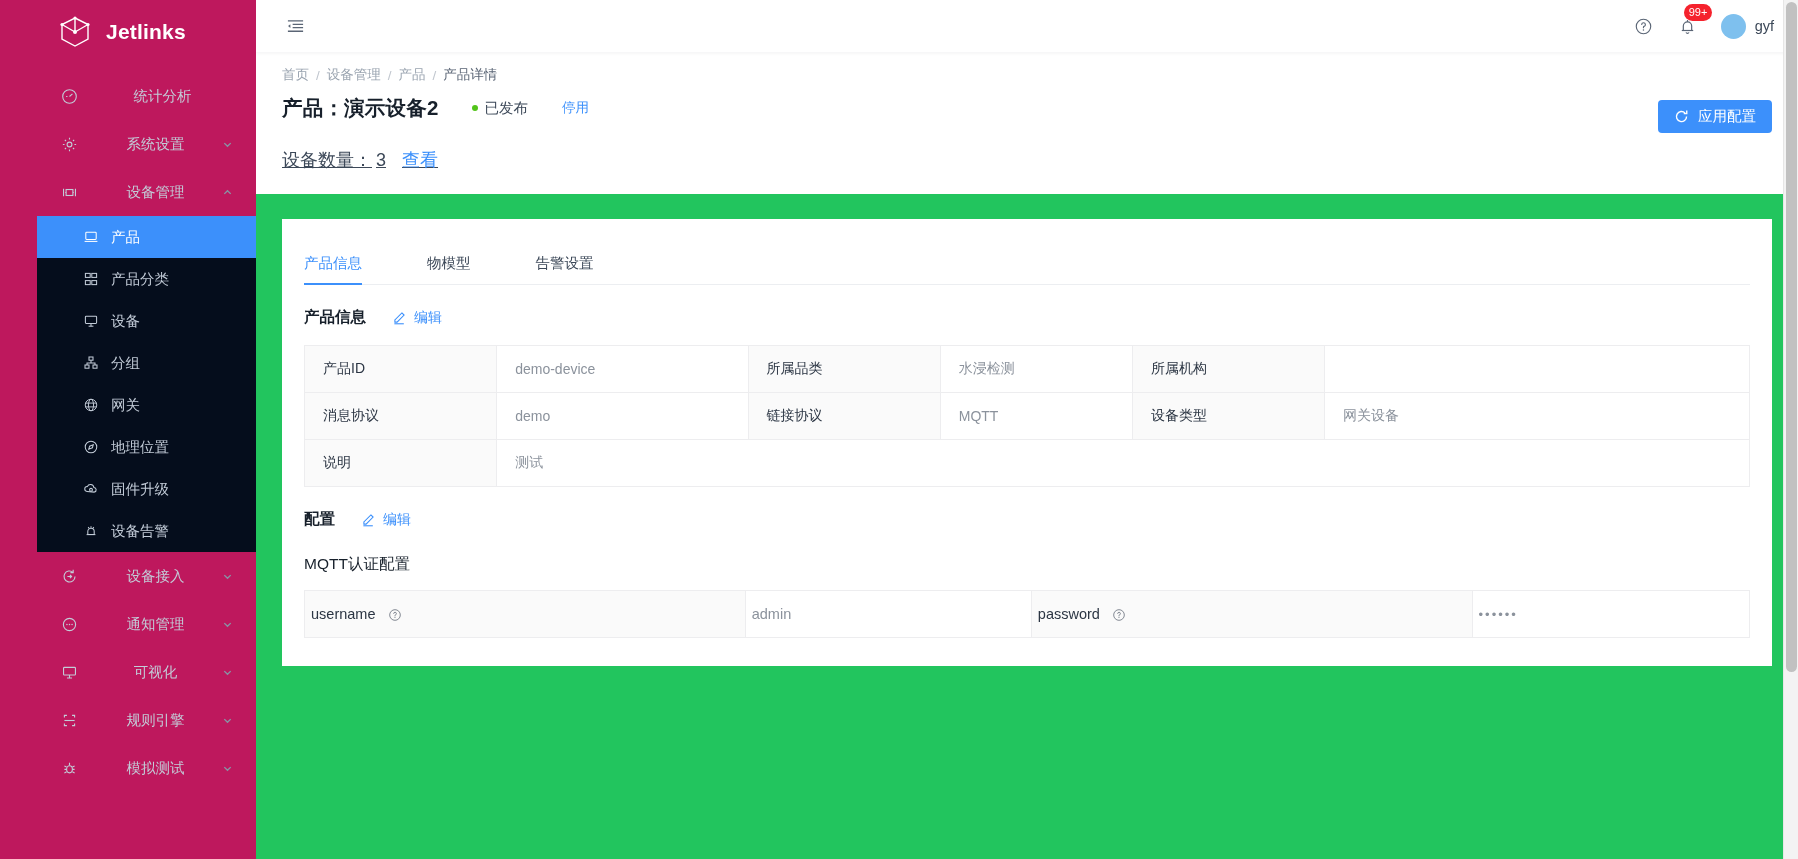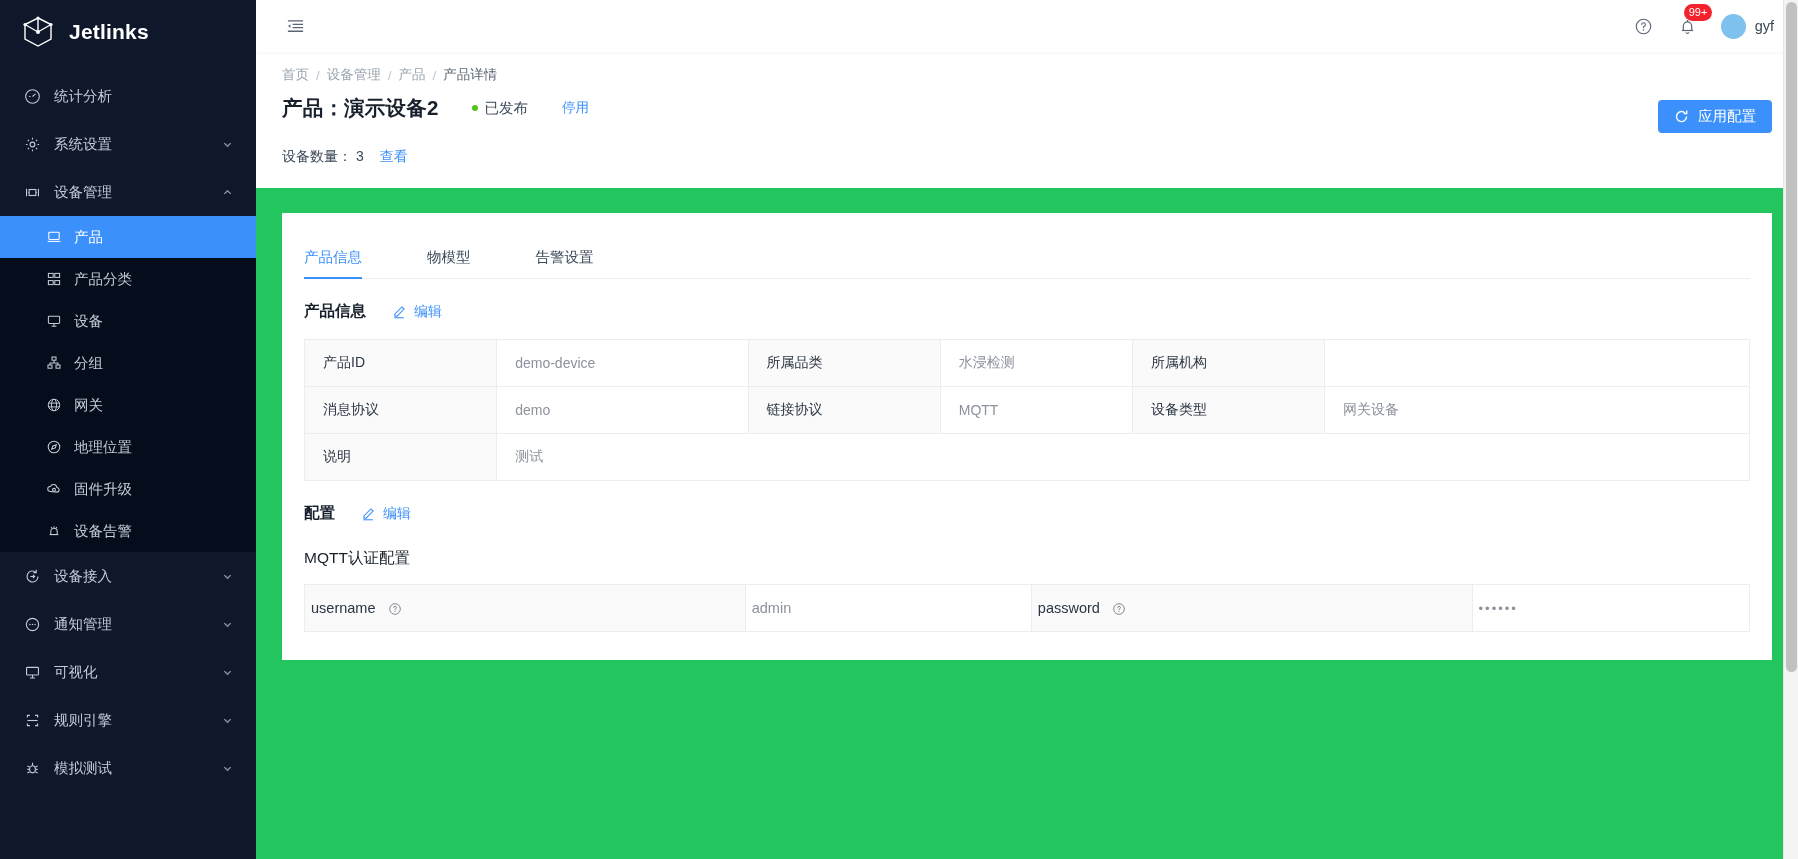--- a/index.html
+++ b/index.html
@@ -14,42 +14,43 @@
     display: flex;
     width: 1798px;
     height: 859px;
     position: relative;
   }
 
   
   .sidebar {
     width: 256px;
     flex: 0 0 256px;
-    background: #0f172a;
+    background: #be185d;
     height: 859px;
     overflow: hidden;
     position: relative;
     z-index: 5;
+    padding-left: 37px;
   }
   .brand {
     height: 64px;
     display: flex;
     align-items: center;
     padding-left: 20px;
     gap: 13px;
   }
   .brand-logo { width: 36px; height: 36px; display: block; }
   .brand-name {
     color: #ffffff;
     font-size: 21px;
     font-weight: bold;
     letter-spacing: .2px;
   }
 
-  .menu { padding-top: 8px; }
+  .menu { padding-top: 8px; text-align: center; }
   .menu-item {
     height: 48px;
     display: flex;
     align-items: center;
     padding: 0 22px 0 22px;
     color: #c3ccd8;
     font-size: 14.5px;
     cursor: pointer;
     position: relative;
   }
@@ -197,23 +198,25 @@
     padding: 0 16px;
     display: flex;
     align-items: center;
     gap: 9px;
     cursor: pointer;
     font-family: "Liberation Sans", sans-serif;
     margin-left: 48px;
   }
   .count-row {
     margin-top: 26px;
-    font-size: 14px;
+    font-size: 18px;
     color: #3c4858;
     display: flex;
+    align-items: center;
+    text-decoration: underline;
   }
   .count-row .count-val { margin-left: 4px; }
   .count-row .count-link { color: #3c90fb; margin-left: 16px; cursor: pointer; }
 
   
   .content-area {
     flex: 1 1 auto;
     padding: 25px 26px 0 26px;
     overflow: hidden;
   }

